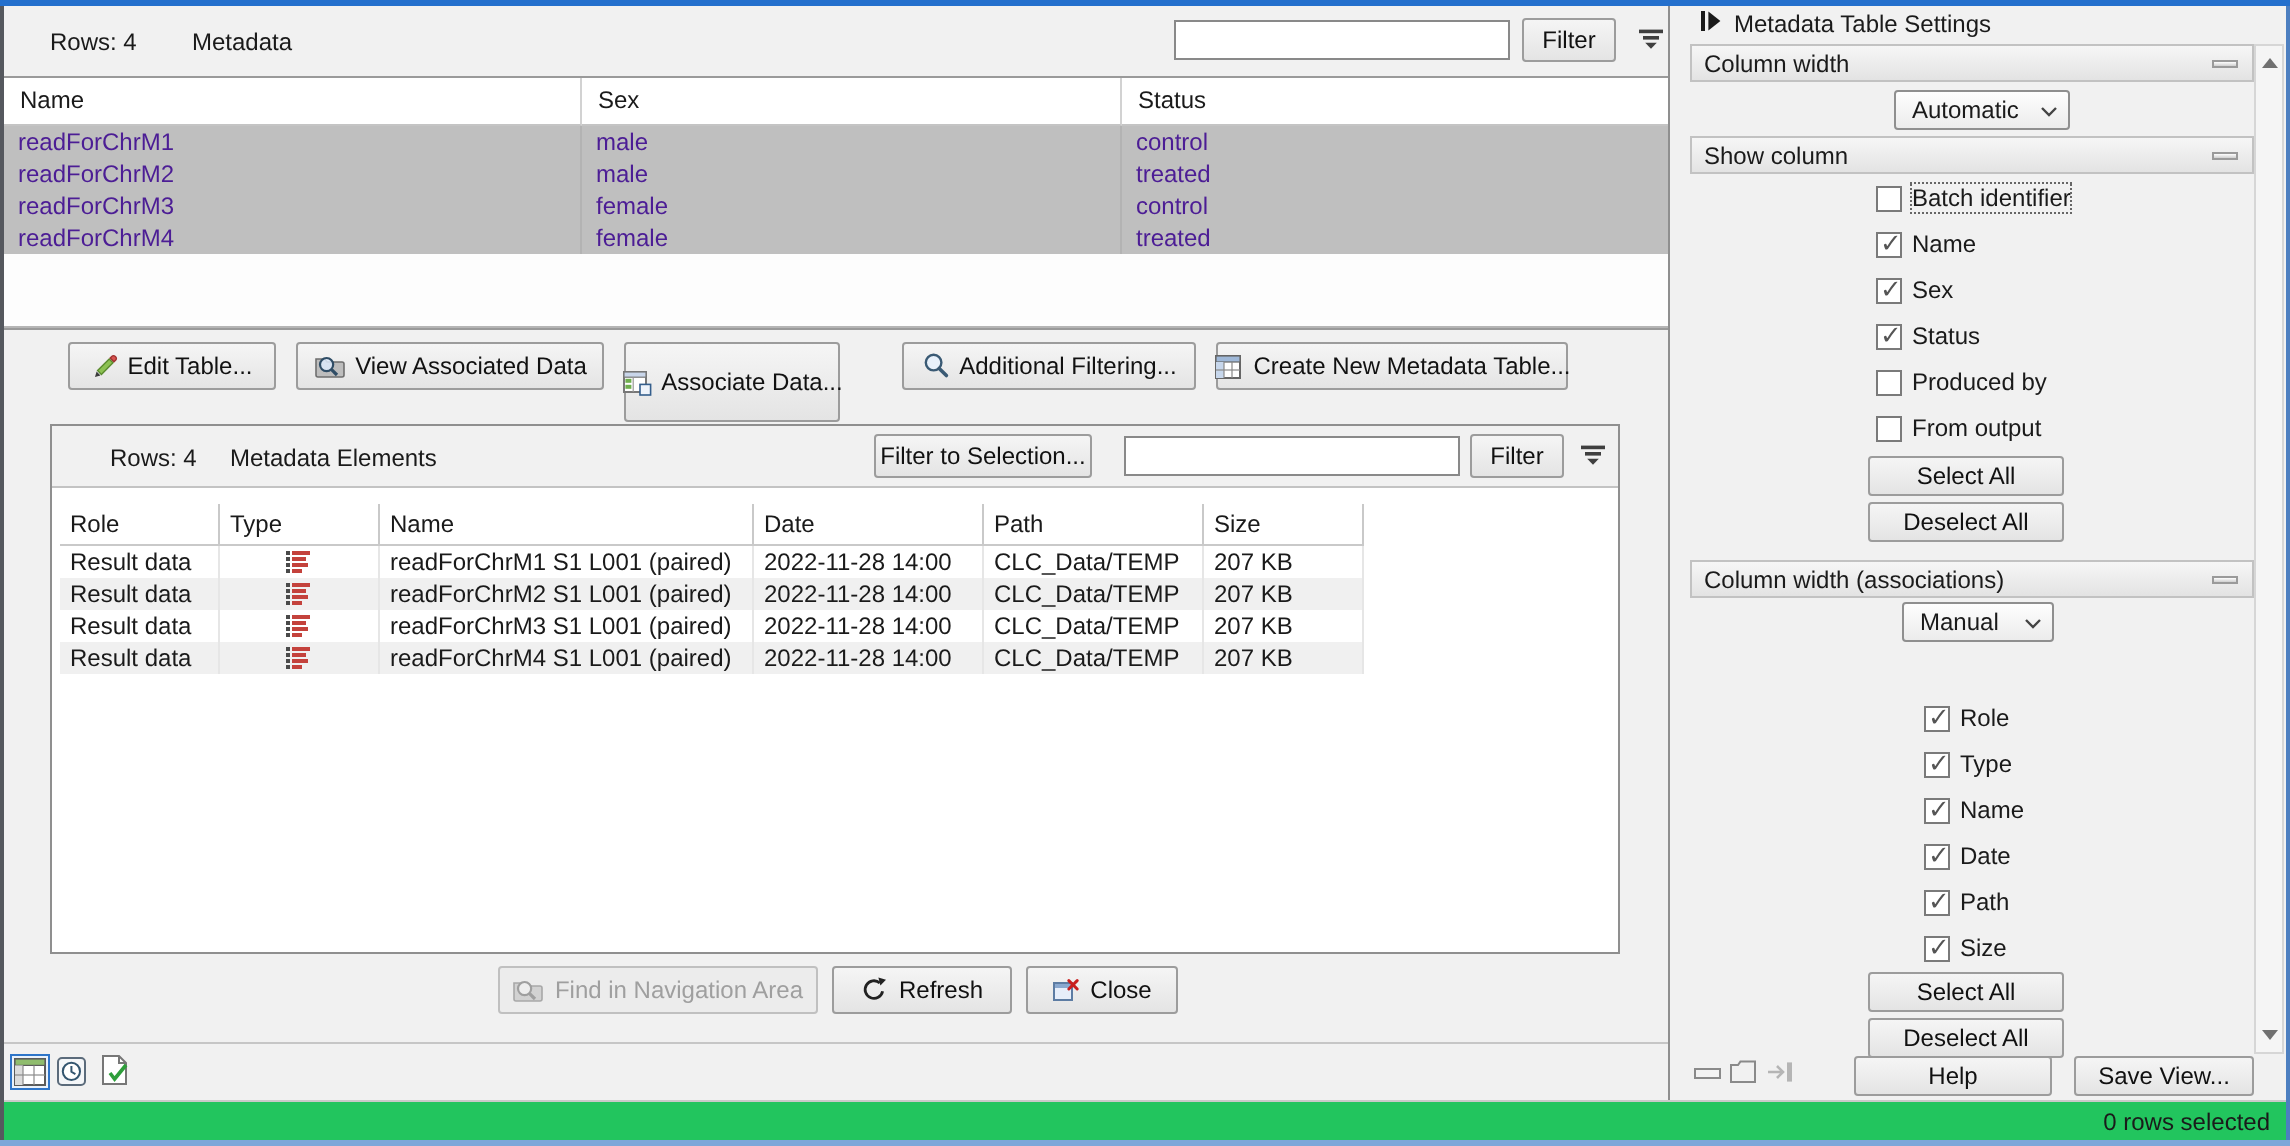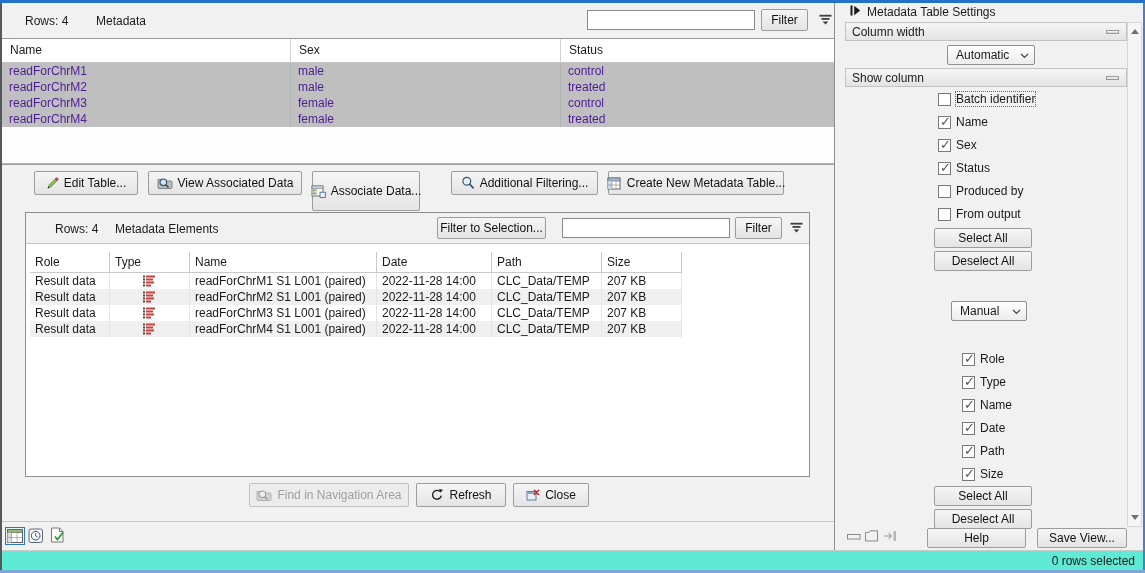--- a/index.html
+++ b/index.html
@@ -62,21 +62,21 @@
   .cb-row{position:absolute;display:flex;align-items:flex-end;gap:5px;height:16px;}
   .checkbox{width:13px;height:13px;box-sizing:border-box;border:1px solid #7a7a7a;background:#fff;position:relative;}
   .checkbox.checked::after{content:"\2713";position:absolute;left:1px;top:-3px;font-size:13px;color:#555;}
   .focus-dotted{outline:1px dotted #666;}
   .sb-scroll{position:absolute;left:282px;top:22px;width:15px;height:505px;box-sizing:border-box;
        background:#f5f5f5;border:1px solid #d6d6d6;}
   .sb-arrow{position:absolute;left:3px;width:0;height:0;border-left:4px solid transparent;border-right:4px solid transparent;}
   .sb-arrow.up{top:6px;border-bottom:5px solid #707070;}
   .sb-arrow.down{bottom:6px;border-top:5px solid #707070;}
   
-  .statusbar{left:0;top:550px;width:1145px;height:20px;background:#5eead4;border-top:1px solid #c9c9c9;padding-left:24px;}
+  .statusbar{left:0;top:550px;width:1145px;height:20px;background:#22c55e;border-top:1px solid #c9c9c9;padding-left:24px;}
   .status-text{position:absolute;right:10px;top:3px;}
   svg{display:block;}
 </style>
 </head>
 <body>
 
 <div id="wb-top" class="winb"></div>
 <div id="wb-bottom" class="winb"></div>
 <div id="wb-left" class="winb"></div>
 <div id="wb-right" class="winb"></div>
@@ -407,20 +407,24 @@
     <span class="checkbox"></span>
     <span>From output</span>
   </div>
   <button class="btn" style="left:89px;top:228px;width:98px;height:20px">
     <span>Select All</span>
   </button>
   <button class="btn" style="left:89px;top:251px;width:98px;height:20px">
     <span>Deselect All</span>
   </button>
 
+  <div class="section-header" style="top:280px">
+    <span class="sh-title">Column width (associations)</span>
+    <span class="sh-handle"></span>
+  </div>
   <div class="dropdown" style="left:106px;top:301px;width:76px">
     <span>Manual</span>
     <span class="dd-chevron">
       <svg width="9" height="6" viewBox="0 0 9 6">
           <path d="M1 1 L4.5 4.5 L8 1" stroke="#444" fill="none" stroke-width="1.2"></path>
         </svg>
     </span>
   </div>
 
   <div class="cb-row" style="left:117px;top:350px">

